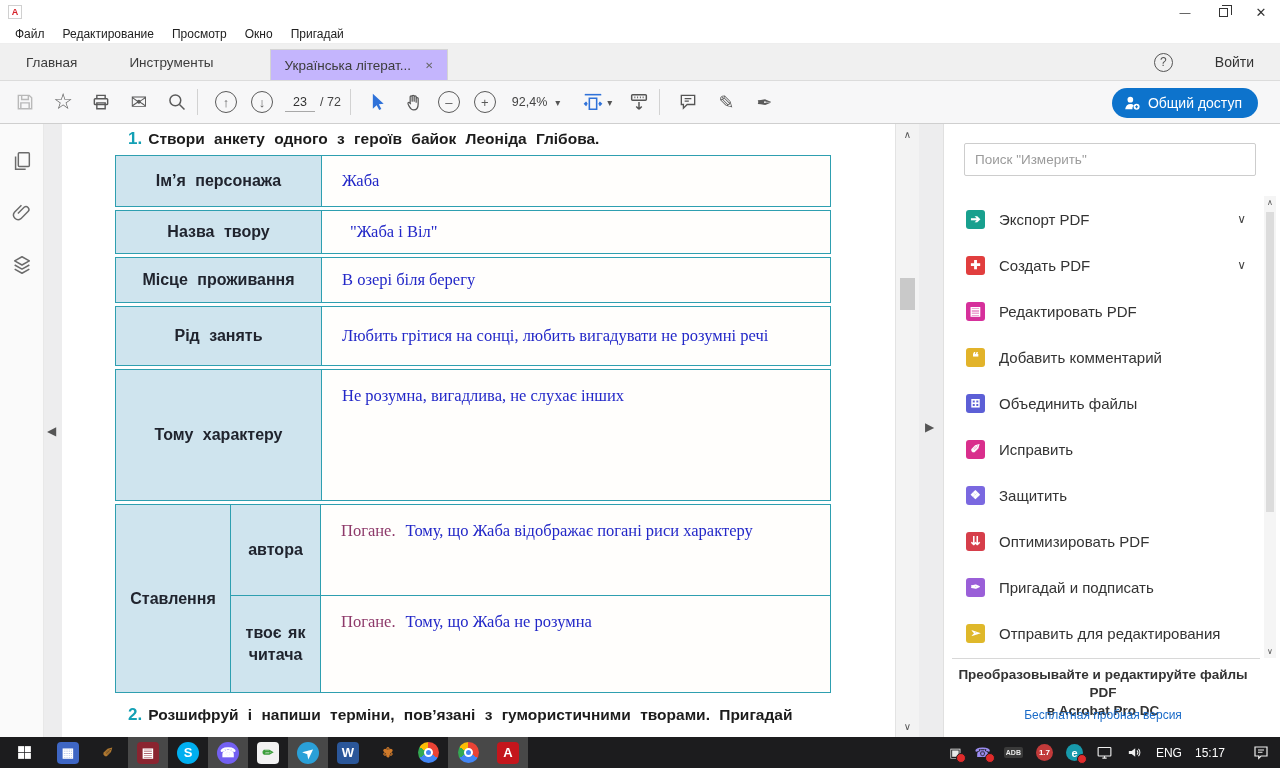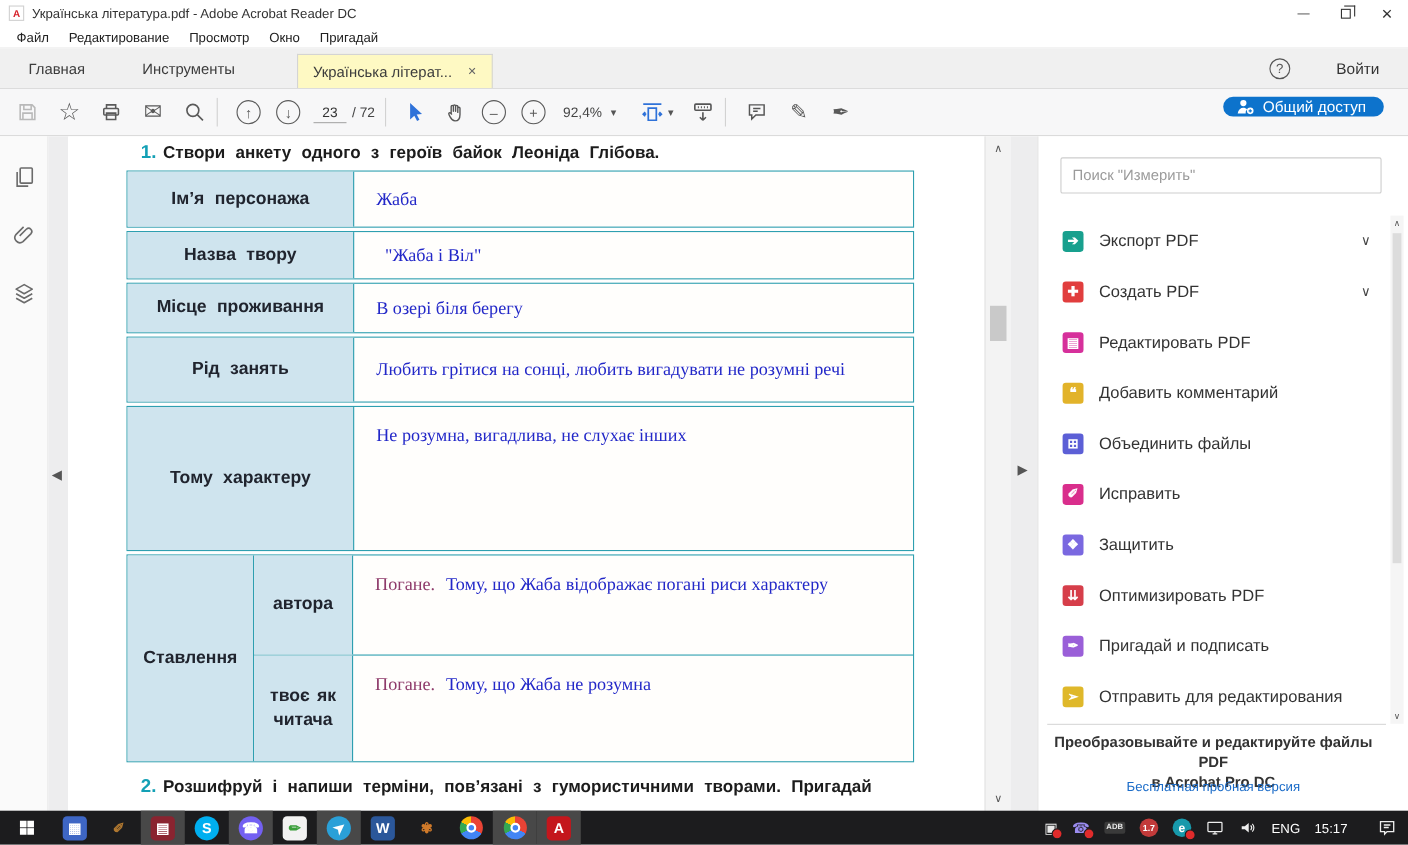--- a/index.html
+++ b/index.html
@@ -23,42 +23,42 @@
     border:1px solid #333; border-bottom:none; border-left:none; }
   
   #menubar{ position:absolute; top:24px; left:0; right:0; height:20px; background:#fff;
     display:flex; align-items:center; font-size:12px; color:#222; padding-left:6px;
     border-bottom:1px solid #eee;}
   .menu-item{ padding:0 9px; }
   
   #tabbar{ position:absolute; top:44px; left:0; right:0; height:37px; background:#f0f0f0;
     border-bottom:1px solid #dcdcdc; display:flex; align-items:flex-end; font-size:13.5px; color:#3c3c3c;}
   .bar-tab{ padding:0 26px; height:100%; display:flex; align-items:center; }
-  .doc-tab{ margin-left:30px; height:31px; background:#fef9c3; border:1px solid #d4d4d4; border-bottom:none;
+  .doc-tab{ margin-left:30px; height:31px; background:#c4b5fd; border:1px solid #d4d4d4; border-bottom:none;
     display:flex; align-items:center; padding:0 14px; min-width:178px; }
   .doc-tab .close{ margin-left:14px; font-size:10px; color:#666; }
   #tab-right{ margin-left:auto; display:flex; align-items:center; height:100%; }
   .help-circle{ width:19px; height:19px; border:1.5px solid #555; border-radius:50%;
     display:flex; align-items:center; justify-content:center; font-size:12px; color:#555; margin-right:42px;}
   .signin{ font-size:14px; color:#333; margin-right:26px; }
   
   #toolbar{ position:absolute; top:81px; left:0; right:0; height:43px; background:#f7f7f8;
     border-bottom:1px solid #cfcfcf; display:flex; align-items:center; color:var(--icongray);}
   .tb-ic{ display:flex; align-items:center; justify-content:center; width:22px; height:22px; }
   .tb-ic svg{ display:block; }
   .glyph-ic{ font-size:18px; line-height:1; color:#5a5a5a; }
   .sep{ width:1px; height:26px; background:#d2d2d2; margin:0 9px; }
   .circ{ width:22px; height:22px; border:1.6px solid #5a5a5a; border-radius:50%;
     display:flex; align-items:center; justify-content:center; font-size:13px; color:#5a5a5a; }
   .page-input{ width:30px; height:20px; border:none; border-bottom:1px solid #a8a8a8; background:transparent;
     text-align:center; font-size:12.5px; color:#333; font-family:"Liberation Sans",sans-serif;}
   .page-total{ font-size:12.5px; color:#444; margin-left:5px; }
   .zoom-box{ display:flex; align-items:center; font-size:12.5px; color:#444; gap:8px; padding:0 4px; }
   .caret{ font-size:10px; color:#555; }
-  #share-btn{ position:absolute; right:22px; top:7px; height:18px; border-radius:15px; background:var(--blue);
+  #share-btn{ position:absolute; right:22px; top:7px; height:30px; border-radius:15px; background:var(--blue);
     color:#fff; display:flex; align-items:center; padding:0 16px 0 10px; font-size:14px; gap:6px; }
   
   #main{ position:absolute; top:124px; left:0; height:613px; width:1280px; background:#fff; }
   #sidebar{ position:absolute; left:0; top:0; bottom:0; width:44px; background:#fafafa;
     border-right:1px solid #e8e8e8; display:flex; flex-direction:column; align-items:center; padding-top:26px; gap:26px;}
   .strip{ position:absolute; top:0; bottom:0; background:#ededee; }
   #strip-left{ left:44px; width:18px; }
   #strip-right{ left:919px; width:24px; }
   .nav-arrow{ position:absolute; font-size:12px; color:#555; left:3px; }
   
@@ -128,21 +128,20 @@
   .tray-badge::after{ content:""; position:absolute; right:-4px; bottom:-3px; width:8px; height:8px;
     border-radius:50%; background:#e02b2b; border:1px solid #1c1c1e; }
   .adb-txt{ font-size:7px; font-weight:bold; background:#3a3a3a; padding:2px 2px; border-radius:2px; color:#e8e8e8;}
   .tray-txt{ font-size:12px; color:#fff; }
 </style>
 </head>
 <body>
 
 <div id="titlebar">
   <span class="app-mini">A</span>
-  <span>Українська література.pdf - Adobe Acrobat Reader DC</span>
   <div id="win-controls">
     <span class="win-btn">—</span>
     <span class="win-btn">
         <span class="restore-glyph"></span>
       </span>
     <span class="win-btn" style="font-size:13px">✕</span>
   </div>
 </div>
 
 <div id="menubar">

